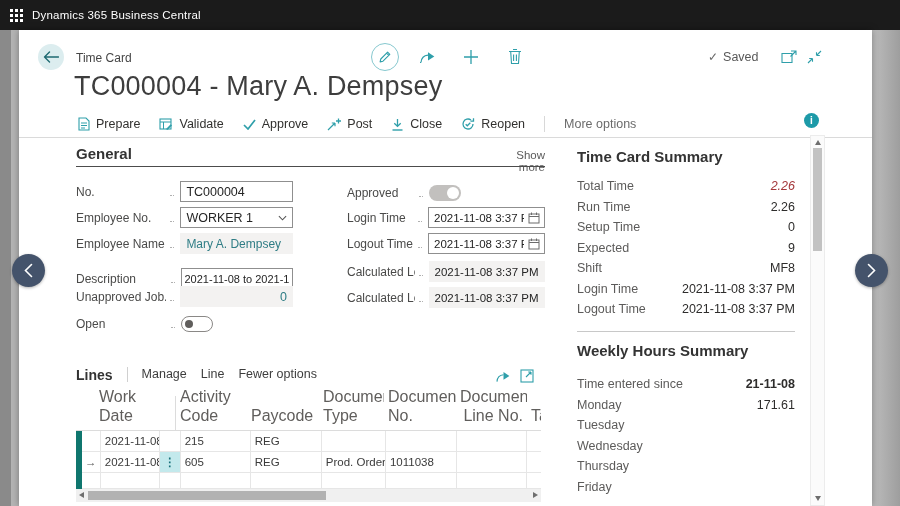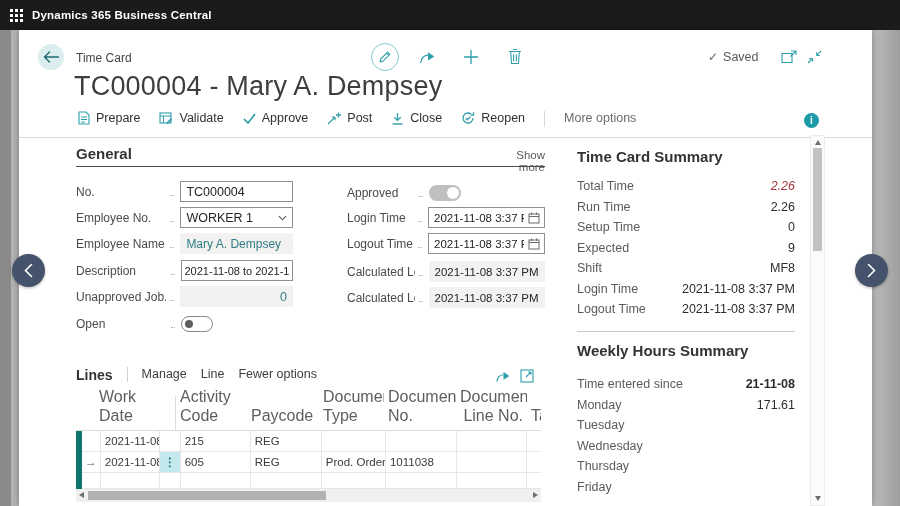--- a/index.html
+++ b/index.html
@@ -4,37 +4,37 @@
 <style>
   *{margin:0;padding:0;box-sizing:border-box}
   html,body{width:900px;height:506px;overflow:hidden}
   body{font-family:"Liberation Sans",sans-serif;-webkit-font-smoothing:antialiased}
   .screen{position:relative;width:900px;height:506px;background:#a9a9a9;overflow:hidden}
   .abs{position:absolute}
   
   .topbar{left:0;top:0;width:900px;height:30px;background:#1b1b1b;display:flex;align-items:center;color:#fff}
   .waffle{width:13px;height:13px;margin:0 9px 0 10px;display:grid;grid-template-columns:repeat(3,1fr);grid-template-rows:repeat(3,1fr);gap:2px}
   .waffle span{background:#fff;width:3px;height:3px}
-  .apptitle{font-size:11.5px;font-weight:bold;letter-spacing:.2px}
+  .apptitle{font-size:11.5px;font-weight:normal;letter-spacing:.2px}
   
   .strip-dark{left:0;top:30px;width:11px;height:476px;background:#8a8a8a}
   .strip-mid{left:11px;top:30px;width:8px;height:476px;background:#b4b4b4}
   .strip-right{left:872px;top:30px;width:28px;height:476px;background:linear-gradient(to right,#bdbdbd,#9e9e9e)}
   
   .card{left:19px;top:30px;width:853px;height:476px;background:#fff;box-shadow:0 0 7px rgba(0,0,0,.35)}
   
   .backbtn{left:38px;top:44px;width:26px;height:26px;border-radius:50%;background:#dcedef;display:flex;align-items:center;justify-content:center;cursor:pointer}
   .caption{left:76px;top:51px;font-size:12px;color:#454545}
   .editcircle{left:371px;top:43px;width:28px;height:28px;border-radius:50%;border:1px solid #86c8cf;display:flex;align-items:center;justify-content:center;cursor:pointer}
   .hicon{display:flex;align-items:center;justify-content:center;cursor:pointer}
   .saved{left:708px;top:50px;font-size:12.5px;color:#585858;display:flex;align-items:center;gap:5px}
   .saved .chk{color:#6a6a6a;font-size:12px}
   .title{left:74px;top:71px;font-size:27px;font-weight:300;color:#3e3e3e;letter-spacing:.2px}
   
-  .ribbon{left:78px;top:111px;height:26px;display:flex;align-items:flex-start;gap:19px}
+  .ribbon{left:78px;top:111px;height:26px;display:flex;align-items:center;gap:19px}
   .rbtn{display:flex;align-items:center;gap:6px;font-size:12.5px;color:#32312f;cursor:pointer;white-space:nowrap}
   .rsep{width:1px;height:16px;background:#d8d8d8}
   .rmore{font-size:12.5px;color:#6b6b6b;cursor:pointer}
   .ribbon-border{left:19px;top:137px;width:853px;height:1px;background:#dadada}
   .infocircle{left:804px;top:113px;width:15px;height:15px;border-radius:50%;background:#1d9aa8;color:#fff;font-size:10px;font-weight:bold;display:flex;align-items:center;justify-content:center;cursor:pointer}
   
   .sechead{font-size:15px;font-weight:bold;color:#333}
   .showmore{left:488px;top:149px;width:57px;text-align:right;font-size:11.5px;color:#5a5a5a;cursor:pointer}
   .genline{left:76px;top:166px;width:469px;height:1px;background:#4c4c4c}
   
@@ -240,21 +240,21 @@
         </svg>
     </div>
   </div>
   <div class="abs frow" style="left:76px;top:233px;width:217px">
     <span class="lbl" style="width:97px">Employee Name</span>
     <div class="leader"></div>
     <div class="ctl ro" style="width:120px;font-size:12px">
         <span class="linkval">Mary A. Dempsey</span>
       </div>
   </div>
-  <div class="abs frow" style="left:76px;top:260px;width:217px">
+  <div class="abs frow" style="left:76px;top:268px;width:217px">
     <span class="lbl" style="width:97px">Description</span>
     <div class="leader"></div>
     <div class="ctl box" style="width:120px;padding:0 3px">
         <input style="font-size: 11px;" value="2021-11-08 to 2021-11-14">
       </div>
   </div>
   <div class="abs frow" style="left:76px;top:286px;width:217px">
     <span class="lbl" style="width:97px">Unapproved Job...</span>
     <div class="leader"></div>
     <div class="ctl ro numval" style="width:120px">0</div>

